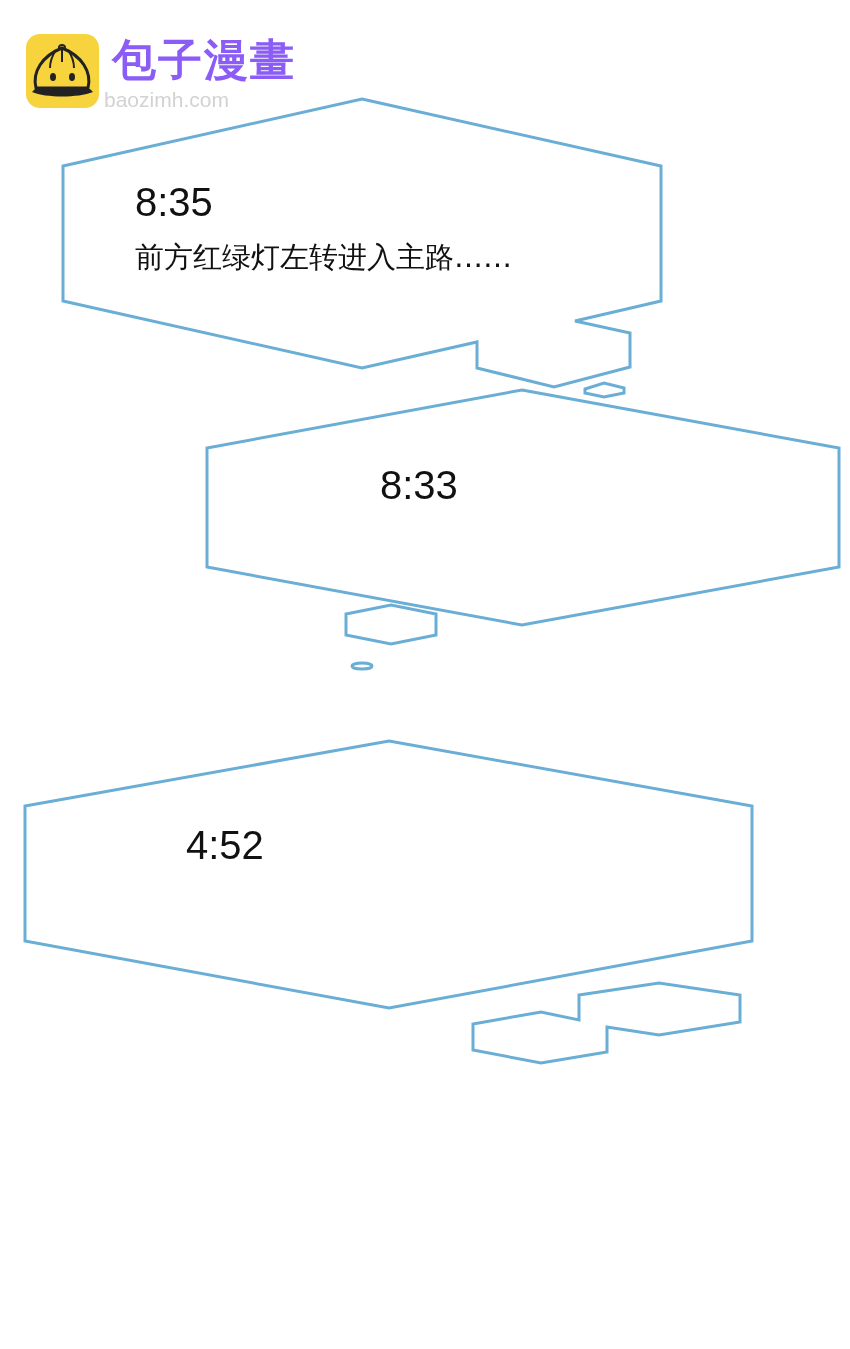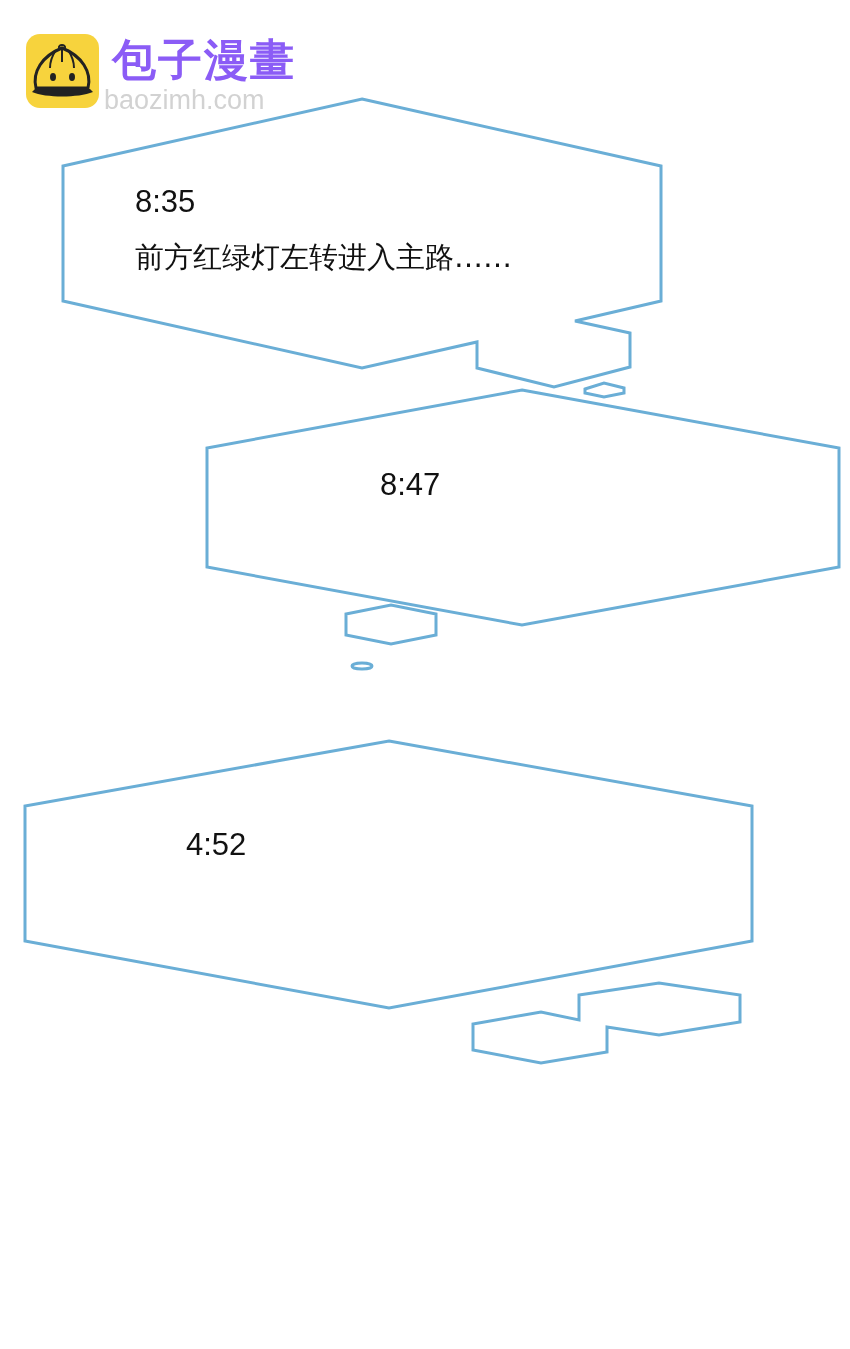--- a/index.html
+++ b/index.html
@@ -1,22 +1,22 @@
 <!DOCTYPE html>
 <html><head>
 <meta charset="utf-8">
 <style>
   html, body { margin:0; padding:0; background:#ffffff; }
   body { width:850px; height:1349px; position:relative; overflow:hidden; font-family:"DejaVu Sans", sans-serif; }
   .layer { position:absolute; left:0; top:0; width:850px; height:1349px; }
   .logo { position:absolute; left:26px; top:34px; width:73px; height:74px; border-radius:14px; background:#f7d33d; }
   .logo-cn { position:absolute; left:112px; top:34px; font-size:44px; color:#8b5cf6; letter-spacing:2px; font-weight:bold; line-height:52px; }
-  .logo-en { position:absolute; left:104px; top:84px; font-size:27px; color:#d2d2d2; line-height:32px; font-family:"Liberation Sans", sans-serif; }
+  .logo-en { position:absolute; left:104px; top:84px; font-size:21px; color:#d2d2d2; line-height:32px; font-family:"Liberation Sans", sans-serif; }
   .bubble-text { position:absolute; color:#111; font-family:"DejaVu Sans", sans-serif; }
-  .time { font-size:31px; line-height:38px; font-family:"Liberation Sans", sans-serif; }
+  .time { font-size:40px; line-height:38px; font-family:"Liberation Sans", sans-serif; }
   .msg { font-size:29px; line-height:40px; margin-top:16px; white-space:nowrap; }
 </style>
 </head>
 <body>
 
 <svg class="layer" width="850" height="1349" viewBox="0 0 850 1349">
   <g fill="#ffffff" stroke="#6aaed6" stroke-width="3" stroke-linejoin="miter">
 
     <polygon points="362,99 661,166 661,301 575,321 630,333 630,367 554,387 477,368 477,342 362,368 63,301 63,166"></polygon>
     <polygon points="585,389 604,383 624,388 624,393 604,397 585,393"></polygon>
@@ -42,18 +42,18 @@
 </div>
 <div class="logo-cn">包子漫畫</div>
 <div class="logo-en">baozimh.com</div>
 
 <div class="bubble-text" style="left:135px; top:183px;">
   <div class="time">8:35</div>
   <div class="msg">前方红绿灯左转进入主路……</div>
 </div>
 
 <div class="bubble-text" style="left:380px; top:466px;">
-  <div class="time">8:47</div>
+  <div class="time">8:33</div>
 </div>
 
 <div class="bubble-text" style="left:186px; top:826px;">
   <div class="time">4:52</div>
 </div>
 
 </body></html>

